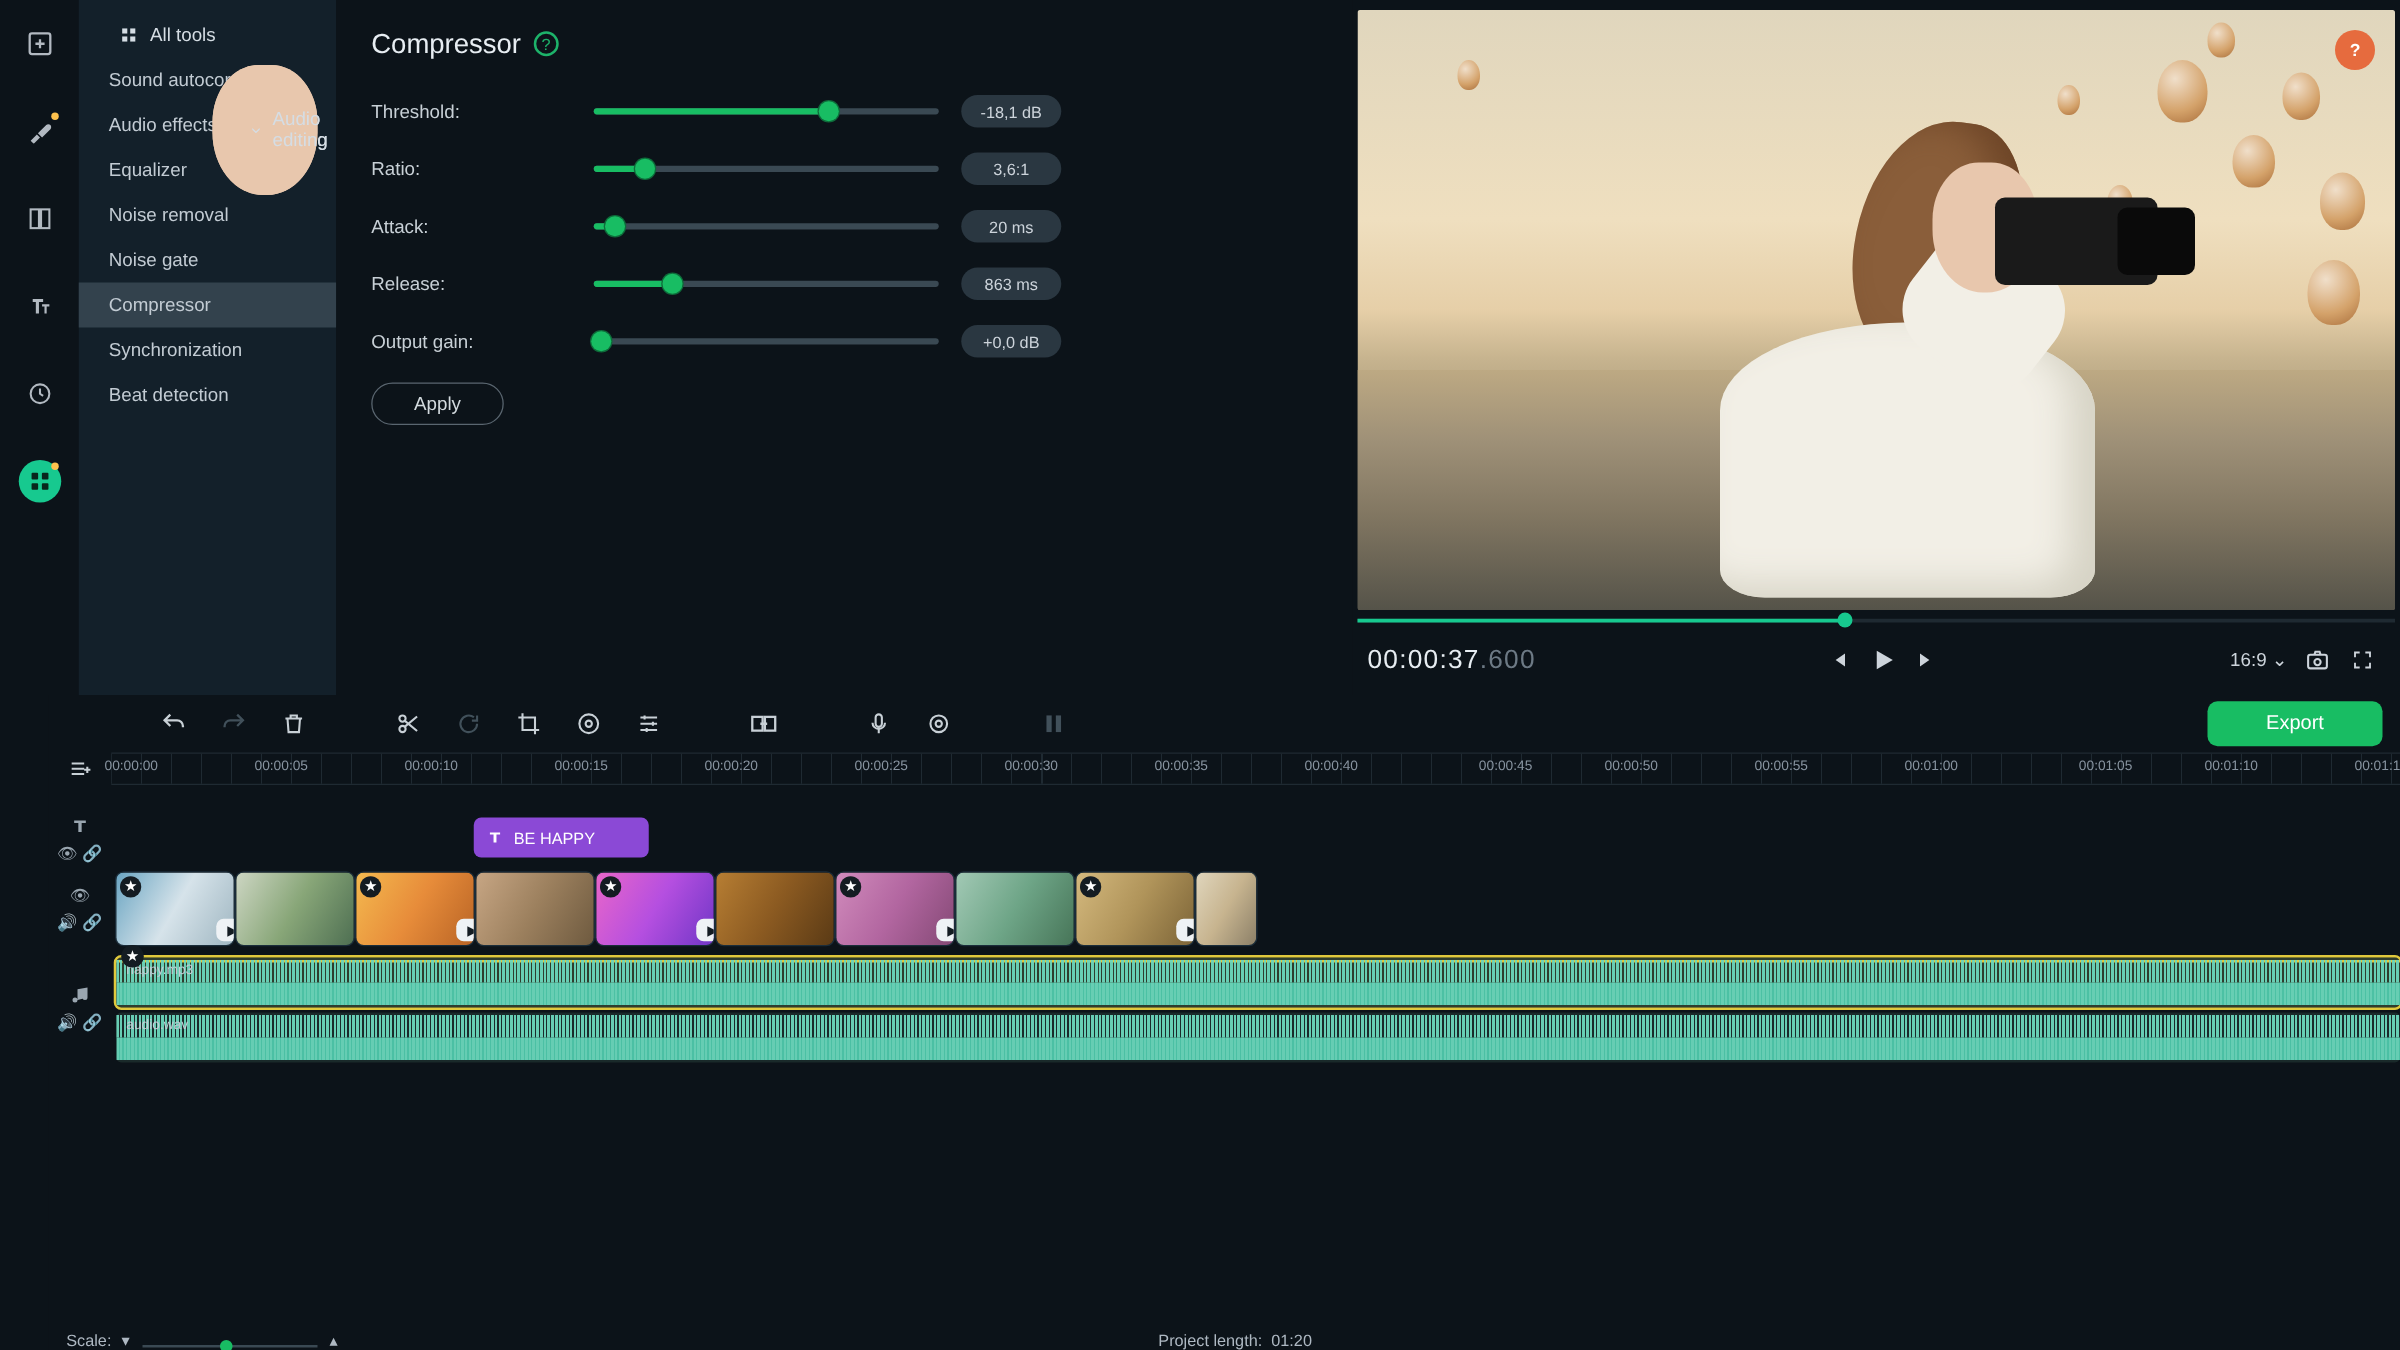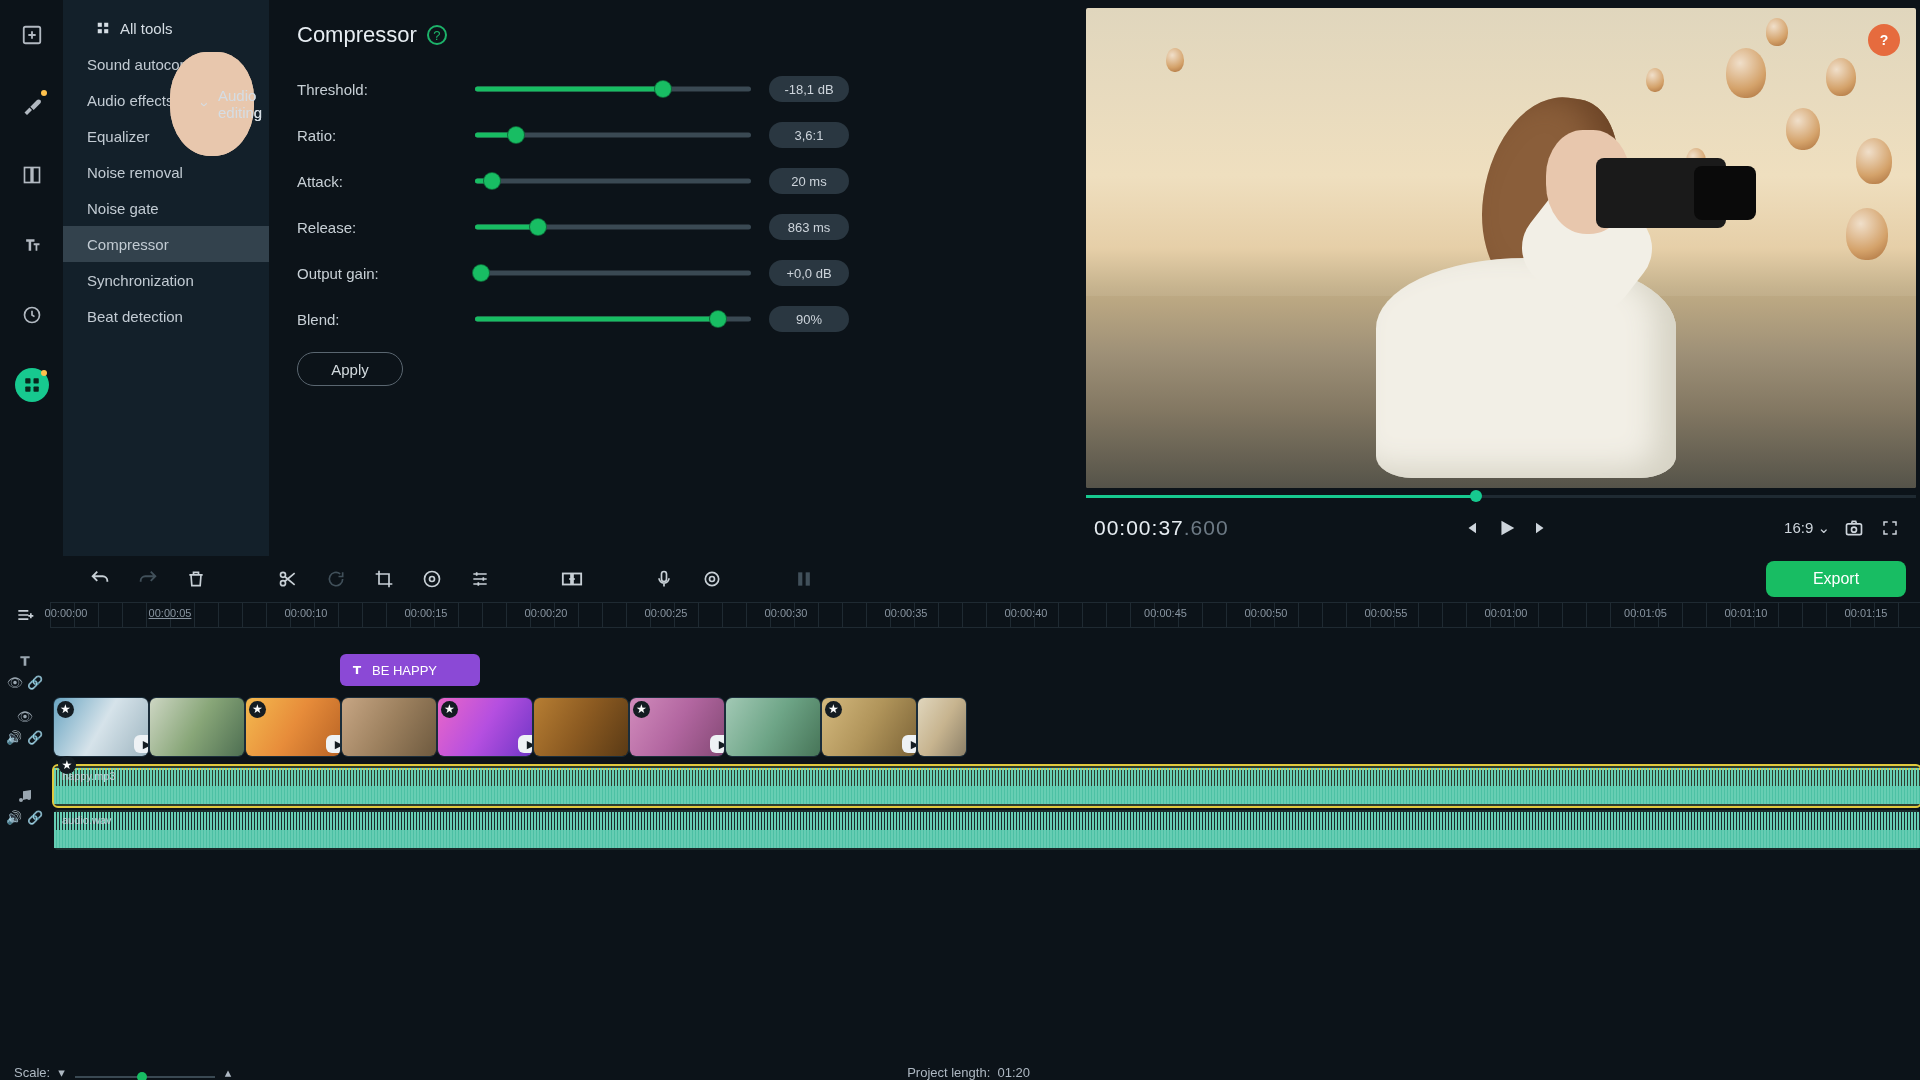--- a/index.html
+++ b/index.html
@@ -1,20 +1,20 @@
 <!DOCTYPE html>
 <html><head>
 <meta charset="utf-8">
 <style>
 * { margin: 0; padding: 0; box-sizing: border-box; font-family: "Segoe UI", Arial, sans-serif; }
 body { background: #0c1319; color: #c8d0d6; width: 1920px; height: 1080px; overflow: hidden; font-size: 14px; }
 
 .app { display: flex; flex-direction: column; width: 100%; height: 100%; }
 .upper { display: flex; height: 556px; }
-.lower { flex: 1; background: #0c1319; display: flex; flex-direction: column; }
+.lower { flex: 1; background: #0c1319; display: flex; flex-direction: column; margin-left: 39px; }
 
 
 .iconrail { width: 63px; background: #0c1319; display:flex; flex-direction:column; align-items:center; padding-top:18px; gap:36px; }
 .iconrail .rbtn { width:34px; height:34px; display:flex; align-items:center; justify-content:center; color:#b2b9c1; border-radius:6px; position:relative;}
 .iconrail .rbtn.badge::after{content:'';position:absolute;top:2px;right:2px;width:6px;height:6px;border-radius:50%;background:#ffc24d;}
 .iconrail .rbtn.round { background:#17c98f; border-radius:50%; color:#08261c;}
 .iconrail svg { display:block; }
 
 
 .sidebar { width: 206px; background: #13202a; padding-top: 10px; }
@@ -259,29 +259,20 @@
           </div>
           <div class="row">
             <div class="label">Output gain:</div>
     <div class="slider">
       <div class="track"></div>
               <div class="fill" style="width:2%"></div>
               <div class="thumb" style="left:2%"></div>
     </div>
     <div class="valpill">+0,0 dB</div>
           </div>
-          <div class="row">
-            <div class="label">Blend:</div>
-    <div class="slider">
-      <div class="track"></div>
-              <div class="fill" style="width:88%"></div>
-              <div class="thumb" style="left:88%"></div>
-    </div>
-    <div class="valpill">90%</div>
-          </div>
         </div>
       <div class="apply-btn">
           <span>Apply</span>
         </div>
     </div>
 
     <div class="previewcol">
       <div class="helpfab">?</div>
       <div class="preview-img">
         <div class="sky"></div>
@@ -426,21 +417,21 @@
     </div>
 
     <div class="rulerrow">
       <div class="rulerbtn">
           <svg width="20" height="20" viewBox="0 0 24 24" fill="none" stroke="currentColor" stroke-width="2">
             <path d="M4 7h12M4 12h12M4 17h12M19 10v6M16 13h6"></path>
           </svg>
         </div>
       <div class="ruler" id="ruler">
           <span class="rlabel" style="left: 16px;">00:00:00</span>
-          <span class="rlabel" style="left: 120px; text-decoration: underline;">00:00:05</span>
+          <span class="rlabel" style="left: 136px;">00:00:05</span>
           <span class="rlabel" style="left: 256px;">00:00:10</span>
           <span class="rlabel" style="left: 376px;">00:00:15</span>
           <span class="rlabel" style="left: 496px;">00:00:20</span>
           <span class="rlabel" style="left: 616px;">00:00:25</span>
           <span class="rlabel" style="left: 736px;">00:00:30</span>
           <span class="rlabel" style="left: 856px;">00:00:35</span>
           <span class="rlabel" style="left: 976px;">00:00:40</span>
           <span class="rlabel" style="left: 1096px; padding-left: 39px;">00:00:45</span>
           <span class="rlabel" style="left: 1216px;">00:00:50</span>
           <span class="rlabel" style="left: 1336px;">00:00:55</span>

